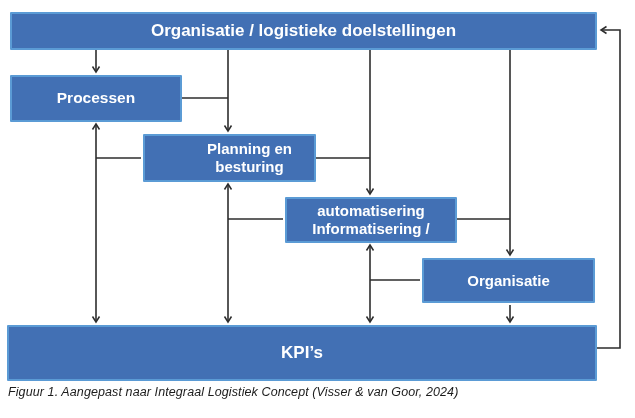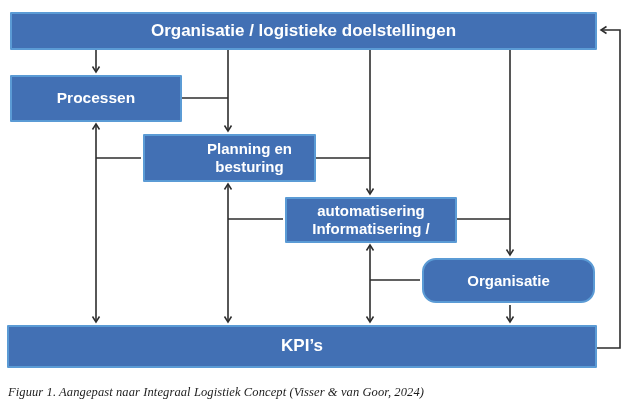--- a/index.html
+++ b/index.html
@@ -51,32 +51,31 @@
     align-items:center;
     justify-content:center;
     text-align:center;
     line-height:1.18;
     border-radius:1px;
   }
   #n-goals{ left:10px;  top:12px;  width:587px; height:38px; font-size:17px; }
   #n-proc { left:10px;  top:75px;  width:172px; height:47px; font-size:15.5px; }
   #n-plan { left:143px; top:134px; width:173px; height:48px; font-size:15px;padding-left:40px; }
   #n-info { left:285px; top:197px; width:172px; height:46px; font-size:15px; }
-  #n-org  { left:422px; top:258px; width:173px; height:45px; font-size:15px;border-radius:14px; }
-  #n-kpi  { left:7px;   top:325px; width:590px; height:43px; font-size:17px; }
+  #n-org  { left:422px; top:258px; width:173px; height:45px; font-size:15px; }
+  #n-kpi  { left:7px;   top:325px; width:590px; height:56px; font-size:17px; }
   .caption{
     position:absolute;
     z-index:2;
     left:8px;
     top:385px;
     font-style:italic;
     font-size:12.5px;
     color:var(--caption-text);
     letter-spacing:0.1px;
-    font-family:Liberation Serif, serif;
   }
 </style>
 </head>
 <body>
 
 <div class="stage">
 
   <svg class="connectors" viewBox="0 0 635 418" xmlns="http://www.w3.org/2000/svg" aria-hidden="true">
     <defs>
       <marker id="arr" markerUnits="userSpaceOnUse" markerWidth="11" markerHeight="11" refX="7" refY="5" orient="auto-start-reverse">

